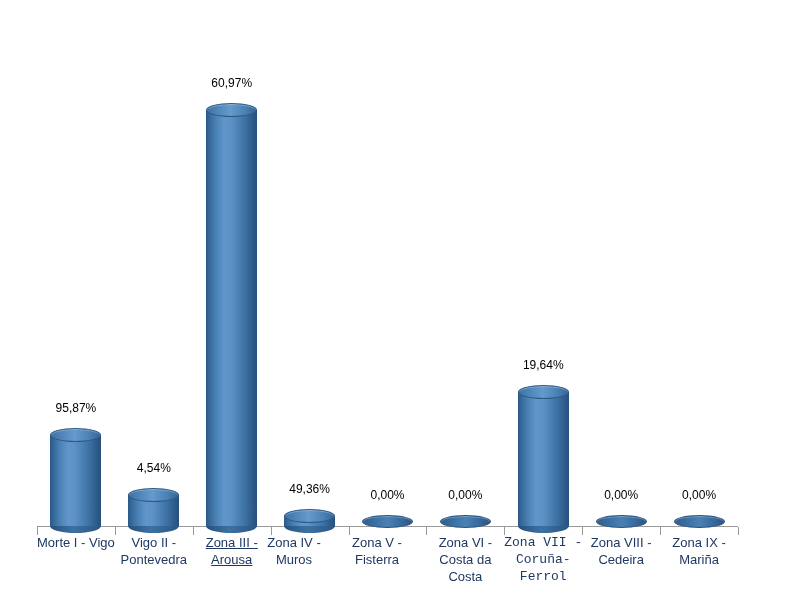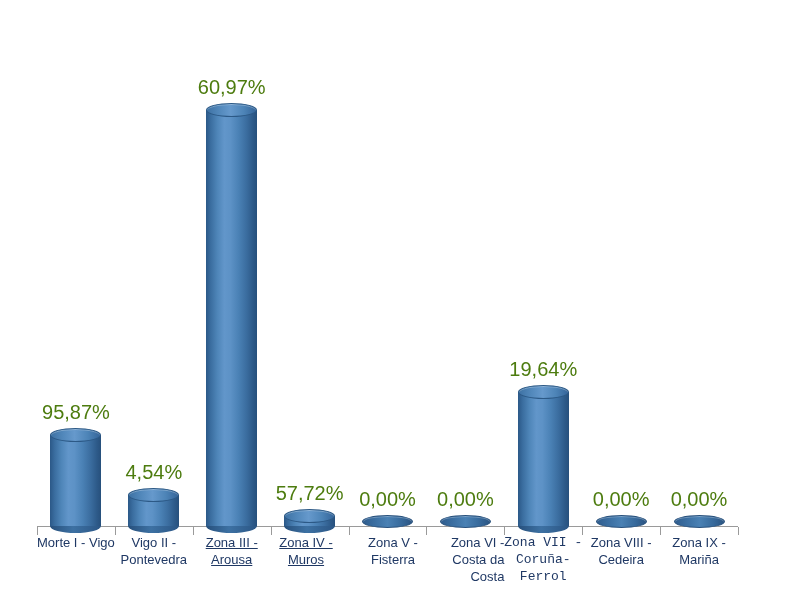--- a/index.html
+++ b/index.html
@@ -78,22 +78,22 @@
         #376a9c 78%,
         #2a5482 100%);
     border-color:#27507c;
   }
 
   
   .value-label{
     position:absolute;
     width:90px;
     text-align:center;
-    font-size:20px;
-    color:#4d7c0f;
+    font-size:12px;
+    color:#000000;
     white-space:nowrap;
   }
 
   
   .cat-label{
     position:absolute;
     top:534px;
     width:78px;
     text-align:center;
     font-size:13px;
@@ -156,48 +156,48 @@
           <div class="bar-cap" style="top: 0px;"></div>
         </div>
         <div class="bar zero" style="left: 673.556px; top: 515px; height: 13px;">
           <div class="bar-cap" style="top: 0px;"></div>
         </div>
       </div>
     <div id="value-labels">
         <div class="value-label" style="left: 30.9444px; top: 400.708px;">95,87%</div>
         <div class="value-label" style="left: 108.833px; top: 461.023px;">4,54%</div>
         <div class="value-label" style="left: 186.722px; top: 76px;">60,97%</div>
-        <div class="value-label" style="left: 264.611px; top: 481.97px;">57,72%</div>
+        <div class="value-label" style="left: 264.611px; top: 481.97px;">49,36%</div>
         <div class="value-label" style="left: 342.5px; top: 488px;">0,00%</div>
         <div class="value-label" style="left: 420.389px; top: 488px;">0,00%</div>
         <div class="value-label" style="left: 498.278px; top: 357.996px;">19,64%</div>
         <div class="value-label" style="left: 576.167px; top: 488px;">0,00%</div>
         <div class="value-label" style="left: 654.056px; top: 488px;">0,00%</div>
       </div>
     <div id="cat-labels">
         <div class="cat-label" style="left: 36.9444px;">
           <div>Morte I - Vigo</div>
         </div>
         <div class="cat-label" style="left: 114.833px;">
           <div>Vigo II -</div>
           <div>Pontevedra</div>
         </div>
         <div class="cat-label" style="left: 192.722px; text-decoration: underline;">
           <div>Zona III -</div>
           <div>Arousa</div>
         </div>
-        <div class="cat-label" style="left: 267px; text-decoration: underline;">
+        <div class="cat-label" style="left: 255px;">
           <div>Zona IV -</div>
           <div>Muros</div>
         </div>
-        <div class="cat-label" style="left: 354px;">
+        <div class="cat-label" style="left: 338px;">
           <div>Zona V -</div>
           <div>Fisterra</div>
         </div>
-        <div class="cat-label" style="left: 426.389px; text-align: right;">
+        <div class="cat-label" style="left: 426.389px;">
           <div>Zona VI -</div>
           <div>Costa da</div>
           <div>Costa</div>
         </div>
         <div class="cat-label" style="left: 504.278px; font-family: Liberation Mono, monospace;">
           <div>Zona VII -</div>
           <div>Coruña-</div>
           <div>Ferrol</div>
         </div>
         <div class="cat-label" style="left: 582.167px;">

